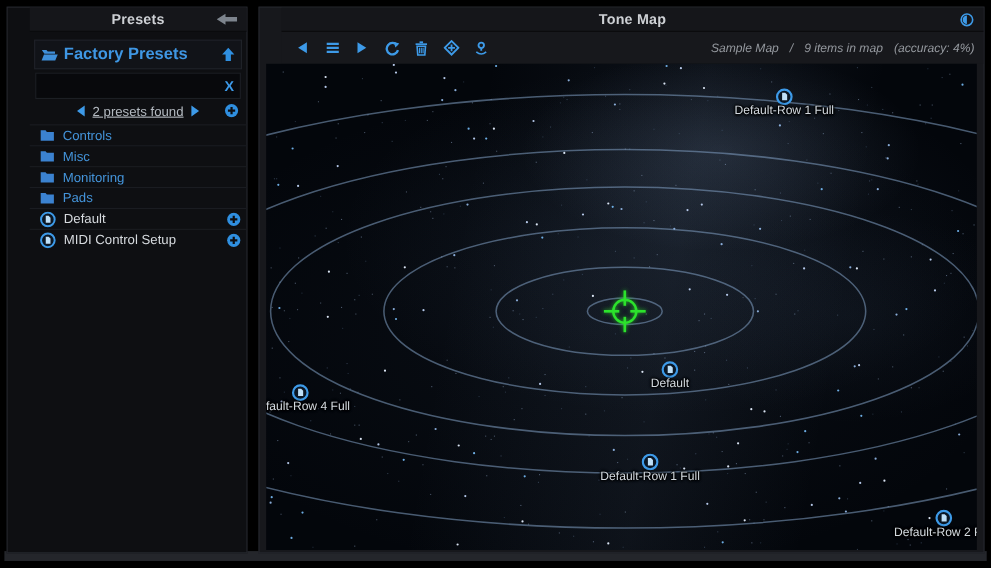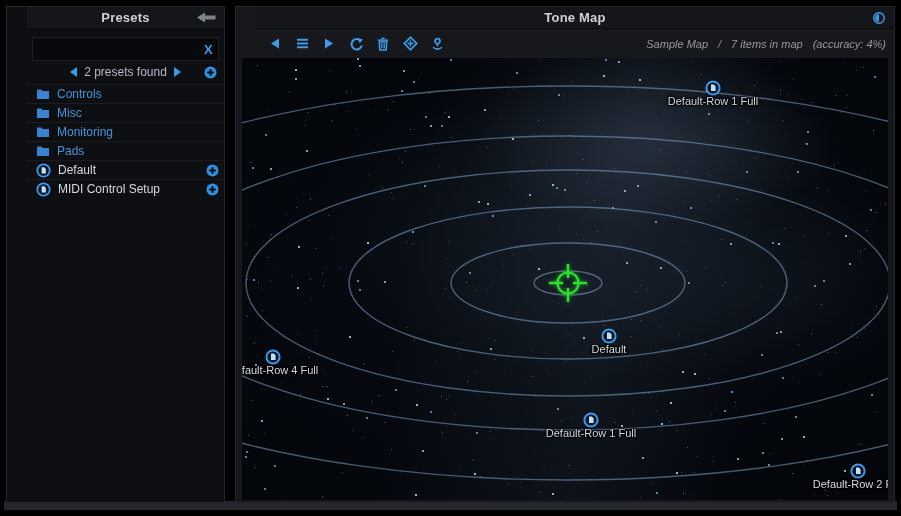--- a/index.html
+++ b/index.html
@@ -17,21 +17,21 @@
   .lp-body{padding-top:7px;}
   .factory-row{margin:0 4px 3px 4px;height:25px;display:flex;align-items:center;background:#111318;
                border:1px solid #1f2228;padding:0 5px;cursor:pointer;}
   .factory-label{color:#3f97e4;font-size:15px;font-weight:bold;margin-left:5px;flex:1;}
   .search-row{margin:1px 5px;height:22px;display:flex;align-items:center;background:#08090c;
               border:1px solid #1c1f24;padding:0 6px;}
   .search-input{flex:1;background:transparent;border:none;outline:none;color:#cfd3d8;
                 font-size:12px;margin-left:6px;font-family:"Liberation Sans",sans-serif;}
   .clear-btn{color:#3d9ae8;font-size:13px;font-weight:bold;cursor:pointer;line-height:1;}
   .found-row{height:20px;display:flex;align-items:center;justify-content:center;position:relative;margin:1px 5px;}
-  .found-text{color:#b4bac1;font-size:12px;margin:16px 7px;}
+  .found-text{color:#b4bac1;font-size:12px;margin:16px 7px;text-decoration:underline;}
   .tri{width:0;height:0;border-top:5px solid transparent;border-bottom:5px solid transparent;cursor:pointer;}
   .tri-left{border-right:7px solid #3d9ae8;}
   .tri-right{border-left:7px solid #3d9ae8;}
   .found-add{position:absolute;right:2px;top:3px;cursor:pointer;}
   .preset-list{margin-top:2px;}
   .list-row{height:18px;display:flex;align-items:center;padding:0 5px 0 9px;border-top:1px solid #1a1c21;
             cursor:pointer;position:relative;}
   .list-row:first-child{border-top:1px solid #1a1c21;}
   .row-label{font-size:12px;margin-left:7px;flex:1;white-space:nowrap;overflow:hidden;}
   .row-folder .row-label{color:#4494da;}
@@ -66,20 +66,30 @@
   <div class="panel left-panel">
     <div class="panel-header">
       <span class="panel-title">Presets</span>
       <span class="hdr-right">
         <svg width="19" height="11" viewBox="0 0 19 11">
           <path d="M0 5.5 L8 0.5 V3.5 H18.5 V7.5 H8 V10.5 Z" fill="#7d848d"></path>
         </svg>
       </span>
     </div>
     <div class="lp-body">
+      <div class="factory-row">
+        <svg width="16" height="13" viewBox="0 0 16 13">
+          <path d="M1 2.5 h4.2 l1.2 1.4 h6.6 v2 H3.4 z" fill="#3f8fd9"></path>
+          <path d="M3 6.5 h12.5 l-2.3 5.5 H0.8 z" fill="#3f8fd9"></path>
+        </svg>
+        <span class="factory-label">Factory Presets</span>
+        <svg width="13" height="13" viewBox="0 0 14 14">
+          <path d="M7 0.5 L13 7 H9.6 V13.5 H4.4 V7 H1 Z" fill="#2f8fe0"></path>
+        </svg>
+      </div>
       <div class="search-row">
         <svg width="13" height="13" viewBox="0 0 13 13">
           <circle cx="7.6" cy="5" r="3.6" fill="none" stroke="#3d9ae8" stroke-width="1.8"></circle>
           <line x1="4.9" y1="7.8" x2="1.6" y2="11.2" stroke="#3d9ae8" stroke-width="2"></line>
         </svg>
         <input class="search-input" value="" placeholder="" style="">
         <span class="clear-btn">X</span>
       </div>
       <div class="found-row">
         <span class="tri tri-left"></span>
@@ -208,21 +218,21 @@
             <svg width="15" height="14" viewBox="0 0 15 14">
               <circle cx="7.5" cy="4.2" r="2.5" fill="none" stroke="#3d9ae8" stroke-width="1.7"></circle>
               <path d="M7.5 6.9v2.3" stroke="#3d9ae8" stroke-width="1.7"></path>
               <path d="M3 10.2 q4.5 3.8 9 0" fill="none" stroke="#3d9ae8" stroke-width="1.5"></path>
             </svg>
           </span>
         </div>
       <div class="tb-status">
         <span>Sample Map</span>
         <span>/</span>
-        <span>7 items in map</span>
+        <span>9 items in map</span>
         <span>(accuracy: 4%)</span>
       </div>
     </div>
     <div class="map" id="map">
       <div class="nebula"></div>
       <div class="stars" id="stars1" style="width: 1px; height: 1px; box-shadow: rgba(140, 170, 210, 0.3) 47px 313px 0px, rgba(160, 185, 220, 0.45) 583px 432px 0px, rgba(120, 150, 190, 0.25) 26px 52px 0px, rgba(170, 195, 230, 0.38) 105px 357px 0px, rgba(140, 170, 210, 0.3) 258px 57px 0px, rgba(160, 185, 220, 0.45) 352px 142px 0px, rgba(120, 150, 190, 0.25) 642px 242px 0px, rgba(170, 195, 230, 0.38) 171px 185px 0px, rgba(140, 170, 210, 0.3) 321px 41px 0px, rgba(160, 185, 220, 0.45) 618px 386px 0px, rgba(120, 150, 190, 0.25) 324px 439px 0px, rgba(170, 195, 230, 0.38) 591px 106px 0px, rgba(140, 170, 210, 0.3) 412px 87px 0px, rgba(160, 185, 220, 0.45) 362px 267px 0px, rgba(120, 150, 190, 0.25) 573px 436px 0px, rgba(170, 195, 230, 0.38) 209px 79px 0px, rgba(140, 170, 210, 0.3) 343px 144px 0px, rgba(160, 185, 220, 0.45) 441px 435px 0px, rgba(120, 150, 190, 0.25) 287px 191px 0px, rgba(170, 195, 230, 0.38) 12px 285px 0px, rgba(140, 170, 210, 0.3) 595px 435px 0px, rgba(160, 185, 220, 0.45) 457px 38px 0px, rgba(120, 150, 190, 0.25) 60px 134px 0px, rgba(170, 195, 230, 0.38) 512px 27px 0px, rgba(140, 170, 210, 0.3) 474px 72px 0px, rgba(160, 185, 220, 0.45) 345px 227px 0px, rgba(120, 150, 190, 0.25) 345px 125px 0px, rgba(170, 195, 230, 0.38) 476px 138px 0px, rgba(140, 170, 210, 0.3) 302px 378px 0px, rgba(160, 185, 220, 0.45) 296px 62px 0px, rgba(120, 150, 190, 0.25) 193px 302px 0px, rgba(170, 195, 230, 0.38) 100px 414px 0px, rgba(140, 170, 210, 0.3) 463px 296px 0px, rgba(160, 185, 220, 0.45) 297px 434px 0px, rgba(120, 150, 190, 0.25) 376px 367px 0px, rgba(170, 195, 230, 0.38) 129px 343px 0px, rgba(140, 170, 210, 0.3) 398px 439px 0px, rgba(160, 185, 220, 0.45) 579px 246px 0px, rgba(120, 150, 190, 0.25) 16px 298px 0px, rgba(170, 195, 230, 0.38) 149px 134px 0px, rgba(140, 170, 210, 0.3) 80px 311px 0px, rgba(160, 185, 220, 0.45) 643px 146px 0px, rgba(120, 150, 190, 0.25) 629px 115px 0px, rgba(170, 195, 230, 0.38) 127px 116px 0px, rgba(140, 170, 210, 0.3) 410px 425px 0px, rgba(160, 185, 220, 0.45) 348px 184px 0px, rgba(120, 150, 190, 0.25) 474px 345px 0px, rgba(170, 195, 230, 0.38) 149px 391px 0px, rgba(140, 170, 210, 0.3) 279px 429px 0px, rgba(160, 185, 220, 0.45) 248px 373px 0px, rgba(120, 150, 190, 0.25) 419px 372px 0px, rgba(170, 195, 230, 0.38) 13px 409px 0px, rgba(140, 170, 210, 0.3) 433px 212px 0px, rgba(160, 185, 220, 0.45) 594px 37px 0px, rgba(120, 150, 190, 0.25) 592px 109px 0px, rgba(170, 195, 230, 0.38) 187px 35px 0px, rgba(140, 170, 210, 0.3) 213px 356px 0px, rgba(160, 185, 220, 0.45) 136px 337px 0px, rgba(120, 150, 190, 0.25) 270px 30px 0px, rgba(170, 195, 230, 0.38) 238px 418px 0px, rgba(140, 170, 210, 0.3) 317px 170px 0px, rgba(160, 185, 220, 0.45) 398px 227px 0px, rgba(120, 150, 190, 0.25) 352px 59px 0px, rgba(170, 195, 230, 0.38) 561px 177px 0px, rgba(140, 170, 210, 0.3) 404px 231px 0px, rgba(160, 185, 220, 0.45) 633px 154px 0px, rgba(120, 150, 190, 0.25) 230px 227px 0px, rgba(170, 195, 230, 0.38) 80px 328px 0px, rgba(140, 170, 210, 0.3) 386px 32px 0px, rgba(160, 185, 220, 0.45) 563px 85px 0px, rgba(120, 150, 190, 0.25) 161px 136px 0px, rgba(170, 195, 230, 0.38) 493px 344px 0px, rgba(140, 170, 210, 0.3) 623px 133px 0px, rgba(160, 185, 220, 0.45) 68px 141px 0px, rgba(120, 150, 190, 0.25) 441px 183px 0px, rgba(170, 195, 230, 0.38) 3px 316px 0px, rgba(140, 170, 210, 0.3) 157px 100px 0px, rgba(160, 185, 220, 0.45) 323px 303px 0px, rgba(120, 150, 190, 0.25) 402px 336px 0px, rgba(170, 195, 230, 0.38) 203px 54px 0px, rgba(140, 170, 210, 0.3) 634px 353px 0px, rgba(160, 185, 220, 0.45) 104px 33px 0px, rgba(120, 150, 190, 0.25) 251px 66px 0px, rgba(170, 195, 230, 0.38) 6px 377px 0px, rgba(140, 170, 210, 0.3) 328px 276px 0px, rgba(160, 185, 220, 0.45) 389px 278px 0px, rgba(120, 150, 190, 0.25) 501px 108px 0px, rgba(170, 195, 230, 0.38) 121px 305px 0px, rgba(140, 170, 210, 0.3) 454px 398px 0px, rgba(160, 185, 220, 0.45) 373px 364px 0px, rgba(120, 150, 190, 0.25) 176px 129px 0px, rgba(170, 195, 230, 0.38) 160px 104px 0px, rgba(140, 170, 210, 0.3) 273px 32px 0px, rgba(160, 185, 220, 0.45) 586px 175px 0px, rgba(120, 150, 190, 0.25) 216px 412px 0px, rgba(170, 195, 230, 0.38) 49px 217px 0px, rgba(140, 170, 210, 0.3) 409px 339px 0px, rgba(160, 185, 220, 0.45) 399px 256px 0px, rgba(120, 150, 190, 0.25) 206px 239px 0px, rgba(170, 195, 230, 0.38) 67px 299px 0px, rgba(140, 170, 210, 0.3) 443px 417px 0px, rgba(160, 185, 220, 0.45) 586px 294px 0px, rgba(120, 150, 190, 0.25) 12px 167px 0px, rgba(170, 195, 230, 0.38) 4px 185px 0px, rgba(140, 170, 210, 0.3) 550px 21px 0px, rgba(160, 185, 220, 0.45) 233px 232px 0px, rgba(120, 150, 190, 0.25) 22px 374px 0px, rgba(170, 195, 230, 0.38) 605px 37px 0px, rgba(140, 170, 210, 0.3) 44px 156px 0px, rgba(160, 185, 220, 0.45) 200px 374px 0px, rgba(120, 150, 190, 0.25) 343px 325px 0px, rgba(170, 195, 230, 0.38) 164px 269px 0px, rgba(140, 170, 210, 0.3) 537px 441px 0px, rgba(160, 185, 220, 0.45) 159px 175px 0px, rgba(120, 150, 190, 0.25) 275px 257px 0px, rgba(170, 195, 230, 0.38) 326px 77px 0px, rgba(140, 170, 210, 0.3) 519px 228px 0px, rgba(160, 185, 220, 0.45) 634px 248px 0px, rgba(120, 150, 190, 0.25) 42px 439px 0px, rgba(170, 195, 230, 0.38) 204px 341px 0px, rgba(140, 170, 210, 0.3) 618px 445px 0px, rgba(160, 185, 220, 0.45) 541px 62px 0px, rgba(120, 150, 190, 0.25) 217px 298px 0px, rgba(170, 195, 230, 0.38) 463px 209px 0px, rgba(140, 170, 210, 0.3) 586px 132px 0px, rgba(160, 185, 220, 0.45) 631px 72px 0px, rgba(120, 150, 190, 0.25) 328px 359px 0px, rgba(170, 195, 230, 0.38) 204px 32px 0px, rgba(140, 170, 210, 0.3) 110px 372px 0px, rgba(160, 185, 220, 0.45) 225px 323px 0px, rgba(120, 150, 190, 0.25) 291px 105px 0px, rgba(170, 195, 230, 0.38) 203px 230px 0px, rgba(140, 170, 210, 0.3) 528px 395px 0px, rgba(160, 185, 220, 0.45) 168px 71px 0px, rgba(120, 150, 190, 0.25) 626px 327px 0px, rgba(170, 195, 230, 0.38) 494px 141px 0px, rgba(140, 170, 210, 0.3) 253px 301px 0px, rgba(160, 185, 220, 0.45) 253px 282px 0px, rgba(120, 150, 190, 0.25) 245px 230px 0px, rgba(170, 195, 230, 0.38) 58px 336px 0px, rgba(140, 170, 210, 0.3) 548px 106px 0px, rgba(160, 185, 220, 0.45) 480px 227px 0px, rgba(120, 150, 190, 0.25) 293px 338px 0px, rgba(170, 195, 230, 0.38) 321px 36px 0px, rgba(140, 170, 210, 0.3) 40px 324px 0px, rgba(160, 185, 220, 0.45) 290px 318px 0px, rgba(120, 150, 190, 0.25) 601px 4px 0px, rgba(170, 195, 230, 0.38) 398px 262px 0px, rgba(140, 170, 210, 0.3) 604px 49px 0px, rgba(160, 185, 220, 0.45) 389px 261px 0px, rgba(120, 150, 190, 0.25) 616px 199px 0px, rgba(170, 195, 230, 0.38) 459px 16px 0px, rgba(140, 170, 210, 0.3) 334px 176px 0px, rgba(160, 185, 220, 0.45) 73px 190px 0px, rgba(120, 150, 190, 0.25) 268px 313px 0px, rgba(170, 195, 230, 0.38) 622px 190px 0px, rgba(140, 170, 210, 0.3) 520px 42px 0px, rgba(160, 185, 220, 0.45) 12px 198px 0px, rgba(120, 150, 190, 0.25) 69px 240px 0px, rgba(170, 195, 230, 0.38) 352px 263px 0px, rgba(140, 170, 210, 0.3) 290px 293px 0px, rgba(160, 185, 220, 0.45) 150px 293px 0px, rgba(120, 150, 190, 0.25) 561px 406px 0px, rgba(170, 195, 230, 0.38) 63px 67px 0px, rgba(140, 170, 210, 0.3) 251px 222px 0px, rgba(160, 185, 220, 0.45) 393px 233px 0px, rgba(120, 150, 190, 0.25) 551px 318px 0px, rgba(170, 195, 230, 0.38) 266px 426px 0px, rgba(140, 170, 210, 0.3) 560px 41px 0px, rgba(160, 185, 220, 0.45) 326px 407px 0px, rgba(120, 150, 190, 0.25) 547px 118px 0px, rgba(170, 195, 230, 0.38) 207px 183px 0px, rgba(140, 170, 210, 0.3) 9px 104px 0px, rgba(160, 185, 220, 0.45) 417px 91px 0px, rgba(120, 150, 190, 0.25) 126px 51px 0px, rgba(170, 195, 230, 0.38) 146px 51px 0px, rgba(140, 170, 210, 0.3) 593px 294px 0px, rgba(160, 185, 220, 0.45) 624px 172px 0px, rgba(120, 150, 190, 0.25) 550px 105px 0px, rgba(170, 195, 230, 0.38) 20px 252px 0px, rgba(140, 170, 210, 0.3) 599px 54px 0px, rgba(160, 185, 220, 0.45) 80px 214px 0px, rgba(120, 150, 190, 0.25) 298px 3px 0px, rgba(170, 195, 230, 0.38) 199px 338px 0px, rgba(140, 170, 210, 0.3) 65px 162px 0px, rgba(160, 185, 220, 0.45) 84px 328px 0px, rgba(120, 150, 190, 0.25) 611px 266px 0px, rgba(170, 195, 230, 0.38) 513px 99px 0px, rgba(140, 170, 210, 0.3) 622px 270px 0px, rgba(160, 185, 220, 0.45) 231px 401px 0px, rgba(120, 150, 190, 0.25) 268px 128px 0px, rgba(170, 195, 230, 0.38) 435px 372px 0px, rgba(140, 170, 210, 0.3) 220px 285px 0px, rgba(160, 185, 220, 0.45) 86px 157px 0px, rgba(120, 150, 190, 0.25) 399px 305px 0px, rgba(170, 195, 230, 0.38) 372px 110px 0px, rgba(140, 170, 210, 0.3) 9px 66px 0px, rgba(160, 185, 220, 0.45) 471px 403px 0px, rgba(120, 150, 190, 0.25) 270px 196px 0px, rgba(170, 195, 230, 0.38) 565px 402px 0px, rgba(140, 170, 210, 0.3) 577px 316px 0px, rgba(160, 185, 220, 0.45) 444px 114px 0px, rgba(120, 150, 190, 0.25) 32px 208px 0px, rgba(170, 195, 230, 0.38) 469px 356px 0px, rgba(140, 170, 210, 0.3) 330px 77px 0px, rgba(160, 185, 220, 0.45) 80px 438px 0px, rgba(120, 150, 190, 0.25) 265px 154px 0px, rgba(170, 195, 230, 0.38) 621px 9px 0px, rgba(140, 170, 210, 0.3) 637px 256px 0px, rgba(160, 185, 220, 0.45) 521px 365px 0px, rgba(120, 150, 190, 0.25) 74px 281px 0px, rgba(170, 195, 230, 0.38) 452px 414px 0px, rgba(140, 170, 210, 0.3) 331px 267px 0px, rgba(160, 185, 220, 0.45) 29px 176px 0px, rgba(120, 150, 190, 0.25) 367px 147px 0px, rgba(170, 195, 230, 0.38) 414px 352px 0px, rgba(140, 170, 210, 0.3) 390px 354px 0px, rgba(160, 185, 220, 0.45) 172px 281px 0px, rgba(120, 150, 190, 0.25) 303px 409px 0px, rgba(170, 195, 230, 0.38) 479px 181px 0px, rgba(140, 170, 210, 0.3) 84px 210px 0px, rgba(160, 185, 220, 0.45) 319px 362px 0px, rgba(120, 150, 190, 0.25) 179px 16px 0px, rgba(170, 195, 230, 0.38) 178px 443px 0px, rgba(140, 170, 210, 0.3) 114px 70px 0px, rgba(160, 185, 220, 0.45) 140px 130px 0px, rgba(120, 150, 190, 0.25) 475px 52px 0px, rgba(170, 195, 230, 0.38) 47px 34px 0px, rgba(140, 170, 210, 0.3) 614px 12px 0px, rgba(160, 185, 220, 0.45) 245px 89px 0px, rgba(120, 150, 190, 0.25) 60px 296px 0px, rgba(170, 195, 230, 0.38) 585px 437px 0px, rgba(140, 170, 210, 0.3) 73px 272px 0px, rgba(160, 185, 220, 0.45) 65px 54px 0px, rgba(120, 150, 190, 0.25) 489px 169px 0px, rgba(170, 195, 230, 0.38) 420px 291px 0px, rgba(140, 170, 210, 0.3) 418px 269px 0px, rgba(160, 185, 220, 0.45) 542px 170px 0px, rgba(120, 150, 190, 0.25) 90px 179px 0px, rgba(170, 195, 230, 0.38) 406px 335px 0px, rgba(140, 170, 210, 0.3) 308px 29px 0px, rgba(160, 185, 220, 0.45) 615px 279px 0px, rgba(120, 150, 190, 0.25) 21px 231px 0px, rgba(170, 195, 230, 0.38) 81px 227px 0px, rgba(140, 170, 210, 0.3) 83px 298px 0px, rgba(160, 185, 220, 0.45) 445px 389px 0px, rgba(120, 150, 190, 0.25) 449px 4px 0px, rgba(170, 195, 230, 0.38) 355px 173px 0px, rgba(140, 170, 210, 0.3) 467px 117px 0px, rgba(160, 185, 220, 0.45) 467px 320px 0px, rgba(120, 150, 190, 0.25) 363px 19px 0px, rgba(170, 195, 230, 0.38) 341px 101px 0px, rgba(140, 170, 210, 0.3) 537px 3px 0px, rgba(160, 185, 220, 0.45) 538px 32px 0px, rgba(120, 150, 190, 0.25) 546px 37px 0px, rgba(170, 195, 230, 0.38) 439px 414px 0px, rgba(140, 170, 210, 0.3) 7px 104px 0px, rgba(160, 185, 220, 0.45) 427px 363px 0px, rgba(120, 150, 190, 0.25) 468px 142px 0px, rgba(170, 195, 230, 0.38) 142px 364px 0px, rgba(140, 170, 210, 0.3) 437px 276px 0px, rgba(160, 185, 220, 0.45) 569px 44px 0px, rgba(120, 150, 190, 0.25) 317px 245px 0px, rgba(170, 195, 230, 0.38) 569px 275px 0px, rgba(140, 170, 210, 0.3) 444px 213px 0px, rgba(160, 185, 220, 0.45) 575px 130px 0px, rgba(120, 150, 190, 0.25) 449px 435px 0px, rgba(170, 195, 230, 0.38) 96px 209px 0px, rgba(140, 170, 210, 0.3) 596px 164px 0px, rgba(160, 185, 220, 0.45) 618px 192px 0px, rgba(120, 150, 190, 0.25) 267px 35px 0px, rgba(170, 195, 230, 0.38) 207px 338px 0px, rgba(140, 170, 210, 0.3) 483px 224px 0px, rgba(160, 185, 220, 0.45) 10px 342px 0px, rgba(120, 150, 190, 0.25) 283px 157px 0px, rgba(170, 195, 230, 0.38) 92px 46px 0px, rgba(140, 170, 210, 0.3) 552px 241px 0px, rgba(160, 185, 220, 0.45) 15px 7px 0px, rgba(120, 150, 190, 0.25) 443px 146px 0px, rgba(170, 195, 230, 0.38) 197px 108px 0px, rgba(140, 170, 210, 0.3) 87px 13px 0px, rgba(160, 185, 220, 0.45) 151px 140px 0px, rgba(120, 150, 190, 0.25) 49px 120px 0px, rgba(170, 195, 230, 0.38) 164px 184px 0px, rgba(140, 170, 210, 0.3) 498px 49px 0px, rgba(160, 185, 220, 0.45) 5px 258px 0px, rgba(120, 150, 190, 0.25) 545px 75px 0px, rgba(170, 195, 230, 0.38) 28px 223px 0px, rgba(140, 170, 210, 0.3) 491px 87px 0px, rgba(160, 185, 220, 0.45) 481px 43px 0px, rgba(120, 150, 190, 0.25) 375px 63px 0px, rgba(170, 195, 230, 0.38) 232px 313px 0px, rgba(140, 170, 210, 0.3) 120px 379px 0px, rgba(160, 185, 220, 0.45) 54px 149px 0px, rgba(120, 150, 190, 0.25) 307px 315px 0px, rgba(170, 195, 230, 0.38) 151px 43px 0px, rgba(140, 170, 210, 0.3) 330px 23px 0px, rgba(160, 185, 220, 0.45) 550px 415px 0px, rgba(120, 150, 190, 0.25) 204px 205px 0px, rgba(170, 195, 230, 0.38) 163px 93px 0px, rgba(140, 170, 210, 0.3) 260px 209px 0px, rgba(160, 185, 220, 0.45) 506px 63px 0px, rgba(120, 150, 190, 0.25) 607px 424px 0px, rgba(170, 195, 230, 0.38) 89px 62px 0px, rgba(140, 170, 210, 0.3) 76px 295px 0px, rgba(160, 185, 220, 0.45) 26px 199px 0px, rgba(120, 150, 190, 0.25) 414px 60px 0px, rgba(170, 195, 230, 0.38) 16px 224px 0px, rgba(140, 170, 210, 0.3) 247px 380px 0px, rgba(160, 185, 220, 0.45) 68px 221px 0px, rgba(120, 150, 190, 0.25) 473px 350px 0px, rgba(170, 195, 230, 0.38) 556px 286px 0px, rgba(140, 170, 210, 0.3) 55px 276px 0px, rgba(160, 185, 220, 0.45) 334px 115px 0px, rgba(120, 150, 190, 0.25) 410px 29px 0px, rgba(170, 195, 230, 0.38) 5px 221px 0px, rgba(140, 170, 210, 0.3) 105px 53px 0px, rgba(160, 185, 220, 0.45) 224px 224px 0px, rgba(120, 150, 190, 0.25) 401px 33px 0px, rgba(170, 195, 230, 0.38) 215px 293px 0px;"></div>
       <div class="stars" id="stars2" style="width: 2px; height: 2px; border-radius: 50%; box-shadow: rgba(200, 220, 255, 0.9) 242px 51px 0px, rgba(160, 200, 250, 0.85) 466px 55px 0px, rgba(230, 240, 255, 0.95) 85px 340px 0px, rgba(120, 190, 250, 0.9) 250px 157px 0px, rgba(200, 220, 255, 0.9) 28px 110px 0px, rgba(160, 200, 250, 0.85) 315px 350px 0px, rgba(230, 240, 255, 0.95) 174px 346px 0px, rgba(120, 190, 250, 0.9) 314px 129px 0px, rgba(200, 220, 255, 0.9) 161px 12px 0px, rgba(160, 200, 250, 0.85) 115px 222px 0px, rgba(230, 240, 255, 0.95) 173px 436px 0px, rgba(120, 190, 250, 0.9) 504px 113px 0px, rgba(200, 220, 255, 0.9) 603px 177px 0px, rgba(160, 200, 250, 0.85) 520px 394px 0px, rgba(230, 240, 255, 0.95) 310px 126px 0px, rgba(120, 190, 250, 0.9) 482px 352px 0px, rgba(200, 220, 255, 0.9) 101px 345px 0px, rgba(160, 200, 250, 0.85) 316px 36px 0px, rgba(230, 240, 255, 0.95) 232px 415px 0px, rgba(120, 190, 250, 0.9) 581px 222px 0px, rgba(200, 220, 255, 0.9) 495px 400px 0px, rgba(160, 200, 250, 0.85) 274px 14px 0px, rgba(230, 240, 255, 0.95) 206px 58px 0px, rgba(120, 190, 250, 0.9) 4px 393px 0px, rgba(200, 220, 255, 0.9) 488px 185px 0px, rgba(160, 200, 250, 0.85) 534px 274px 0px, rgba(230, 240, 255, 0.95) 341px 279px 0px, rgba(120, 190, 250, 0.9) 188px 353px 0px, rgba(200, 220, 255, 0.9) 395px 127px 0px, rgba(160, 200, 250, 0.85) 170px 173px 0px, rgba(230, 240, 255, 0.95) 125px 184px 0px, rgba(120, 190, 250, 0.9) 10px 109px 0px, rgba(200, 220, 255, 0.9) 53px 20px 0px, rgba(160, 200, 250, 0.85) 153px 331px 0px, rgba(230, 240, 255, 0.95) 361px 17px 0px, rgba(120, 190, 250, 0.9) 183px 58px 0px, rgba(200, 220, 255, 0.9) 382px 132px 0px, rgba(160, 200, 250, 0.85) 159px 32px 0px, rgba(230, 240, 255, 0.95) 107px 278px 0px, rgba(120, 190, 250, 0.9) 414px 434px 0px, rgba(200, 220, 255, 0.9) 287px 136px 0px, rgba(160, 200, 250, 0.85) 171px 23px 0px, rgba(230, 240, 255, 0.95) 536px 185px 0px, rgba(120, 190, 250, 0.9) 208px 1px 0px, rgba(200, 220, 255, 0.9) 115px 0px 0px, rgba(160, 200, 250, 0.85) 572px 227px 0px, rgba(230, 240, 255, 0.95) 310px 435px 0px, rgba(120, 190, 250, 0.9) 632px 18px 0px, rgba(200, 220, 255, 0.9) 142px 223px 0px, rgba(160, 200, 250, 0.85) 5px 310px 0px, rgba(230, 240, 255, 0.95) 55px 229px 0px, rgba(120, 190, 250, 0.9) 489px 333px 0px, rgba(200, 220, 255, 0.9) 117px 7px 0px, rgba(160, 200, 250, 0.85) 182px 127px 0px, rgba(230, 240, 255, 0.95) 397px 21px 0px, rgba(120, 190, 250, 0.9) 124px 359px 0px, rgba(200, 220, 255, 0.9) 248px 290px 0px, rgba(160, 200, 250, 0.85) 413px 163px 0px, rgba(230, 240, 255, 0.95) 419px 365px 0px, rgba(120, 190, 250, 0.9) 22px 430px 0px, rgba(200, 220, 255, 0.9) 384px 204px 0px, rgba(160, 200, 250, 0.85) 565px 73px 0px, rgba(230, 240, 255, 0.95) 379px 367px 0px, rgba(120, 190, 250, 0.9) 23px 76px 0px, rgba(200, 220, 255, 0.9) 64px 92px 0px, rgba(160, 200, 250, 0.85) 530px 184px 0px, rgba(230, 240, 255, 0.95) 434px 414px 0px, rgba(120, 190, 250, 0.9) 32px 407px 0px, rgba(200, 220, 255, 0.9) 188px 67px 0px, rgba(160, 200, 250, 0.85) 322px 131px 0px, rgba(230, 240, 255, 0.95) 270px 80px 0px, rgba(120, 190, 250, 0.9) 79px 442px 0px, rgba(200, 220, 255, 0.9) 607px 205px 0px, rgba(160, 200, 250, 0.85) 564px 85px 0px, rgba(230, 240, 255, 0.95) 53px 11px 0px, rgba(120, 190, 250, 0.9) 356px 373px 0px, rgba(200, 220, 255, 0.9) 418px 209px 0px, rgba(160, 200, 250, 0.85) 227px 214px 0px, rgba(230, 240, 255, 0.95) 428px 344px 0px, rgba(120, 190, 250, 0.9) 519px 296px 0px, rgba(200, 220, 255, 0.9) 400px 399px 0px, rgba(160, 200, 250, 0.85) 370px 149px 0px, rgba(230, 240, 255, 0.95) 296px 210px 0px, rgba(120, 190, 250, 0.9) 117px 231px 0px, rgba(200, 220, 255, 0.9) 19px 362px 0px, rgba(160, 200, 250, 0.85) 526px 406px 0px, rgba(230, 240, 255, 0.95) 245px 145px 0px, rgba(120, 190, 250, 0.9) 199px 67px 0px, rgba(200, 220, 255, 0.9) 180px 392px 0px, rgba(160, 200, 250, 0.85) 555px 113px 0px, rgba(230, 240, 255, 0.95) 56px 188px 0px, rgba(120, 190, 250, 0.9) 11px 221px 0px, rgba(200, 220, 255, 0.9) 538px 273px 0px, rgba(160, 200, 250, 0.85) 553px 358px 0px, rgba(230, 240, 255, 0.95) 602px 412px 0px, rgba(120, 190, 250, 0.9) 540px 319px 0px, rgba(200, 220, 255, 0.9) 13px 306px 0px, rgba(160, 200, 250, 0.85) 446px 224px 0px, rgba(230, 240, 255, 0.95) 440px 313px 0px, rgba(120, 190, 250, 0.9) 234px 374px 0px, rgba(200, 220, 255, 0.9) 539px 380px 0px, rgba(160, 200, 250, 0.85) 3px 398px 0px, rgba(230, 240, 255, 0.95) 561px 378px 0px, rgba(120, 190, 250, 0.9) 628px 151px 0px, rgba(200, 220, 255, 0.9) 376px 3px 0px, rgba(160, 200, 250, 0.85) 629px 336px 0px, rgba(230, 240, 255, 0.95) 452px 315px 0px, rgba(120, 190, 250, 0.9) 363px 1px 0px, rgba(200, 220, 255, 0.9) 236px 143px 0px, rgba(160, 200, 250, 0.85) 448px 149px 0px;"></div>
       <svg class="rings-svg" id="rings-svg" width="646" height="445" viewBox="0 0 646 445">
           <ellipse cx="326" cy="225" rx="34" ry="12" fill="none" stroke="rgba(130,160,196,0.55)" stroke-width="1.4"></ellipse>
           <ellipse cx="326" cy="225" rx="117" ry="40" fill="none" stroke="rgba(130,160,196,0.55)" stroke-width="1.4"></ellipse>

